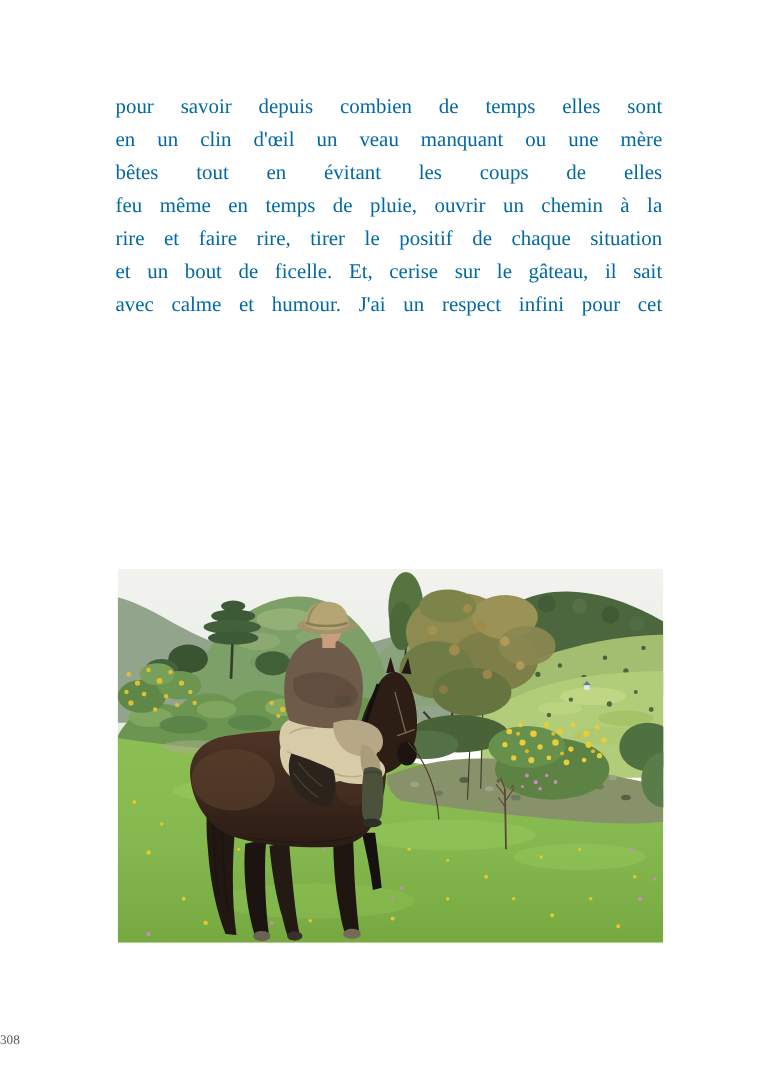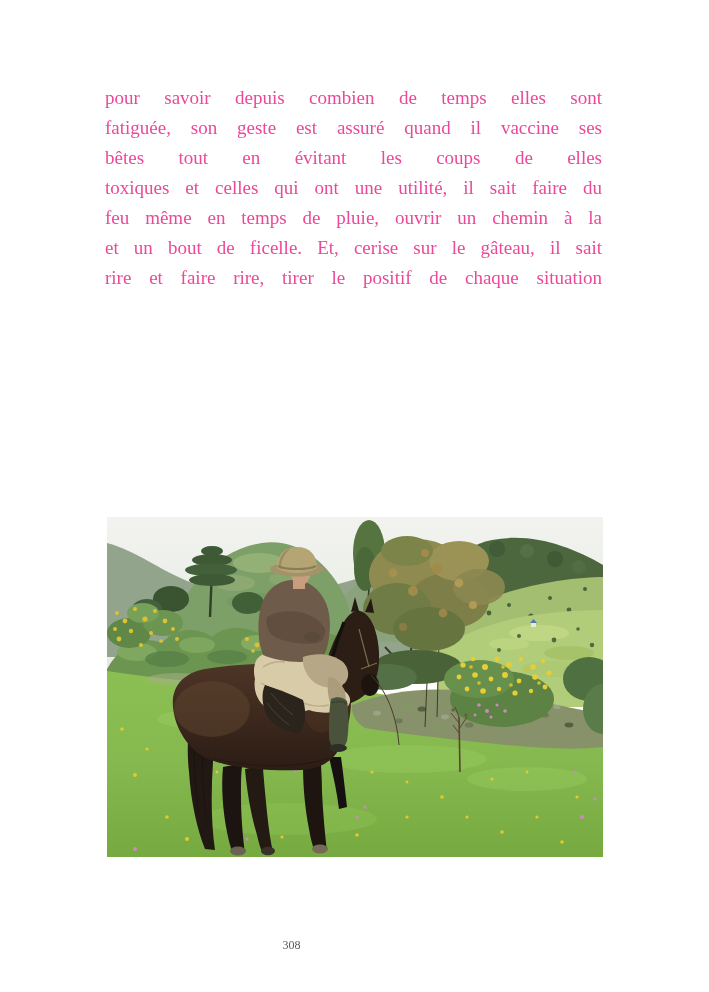--- a/index.html
+++ b/index.html
@@ -2,49 +2,49 @@
 <html><head>
 <meta charset="utf-8">
 <style>
   html,body { margin:0; padding:0; background:#ffffff; }
   .page {
     position:relative; width:709px; height:992px; background:#ffffff;
     font-family:"Liberation Serif", serif; overflow:hidden;
   }
   .text-block {
     position:absolute; left:105px; top:83px; width:497px;
-    color:#ec4899; font-size:19px; line-height:30px;
+    color:#0369a1; font-size:19px; line-height:30px;
   }
   .tline {
     text-align:justify; text-align-last:justify; text-justify:inter-word;
     height:30px; overflow:visible; white-space:nowrap;
   }
   .tline.last { text-align-last:left; }
   .photo {
     position:absolute; left:107px; top:517px; width:496px; height:340px; margin:0;
   }
   .photo svg { display:block; width:496px; height:340px; }
   .page-number {
-    position:absolute; top:938px; left:0; width:583px; text-align:center;
+    position:absolute; top:938px; left:0; width:583px; 
     font-size:12px; color:#595959;
   }
 </style>
 </head>
 <body>
 
 <div class="page">
 
   <div class="text-block">
     <div class="tline">pour savoir depuis combien de temps elles sont</div>
-    <div class="tline">fatiguée, son geste est assuré quand il vaccine ses</div>
+    <div class="tline">en un clin d'œil un veau manquant ou une mère</div>
     <div class="tline">bêtes tout en évitant les coups de elles</div>
-    <div class="tline">toxiques et celles qui ont une utilité, il sait faire du</div>
     <div class="tline">feu même en temps de pluie, ouvrir un chemin à la</div>
+    <div class="tline">rire et faire rire, tirer le positif de chaque situation</div>
     <div class="tline">et un bout de ficelle. Et, cerise sur le gâteau, il sait</div>
-    <div class="tline">rire et faire rire, tirer le positif de chaque situation</div>
+    <div class="tline">avec calme et humour. J'ai un respect infini pour cet</div>
   </div>
 
   <figure class="photo">
     <svg viewBox="0 0 496 340" preserveAspectRatio="none">
       <defs>
         <linearGradient id="sky" x1="0" y1="0" x2="0" y2="1">
           <stop offset="0" stop-color="#f2f3ef"></stop>
             <stop offset="1" stop-color="#e5e9e1"></stop>
         </linearGradient>
         <linearGradient id="grassG" x1="0" y1="0" x2="0" y2="1">

